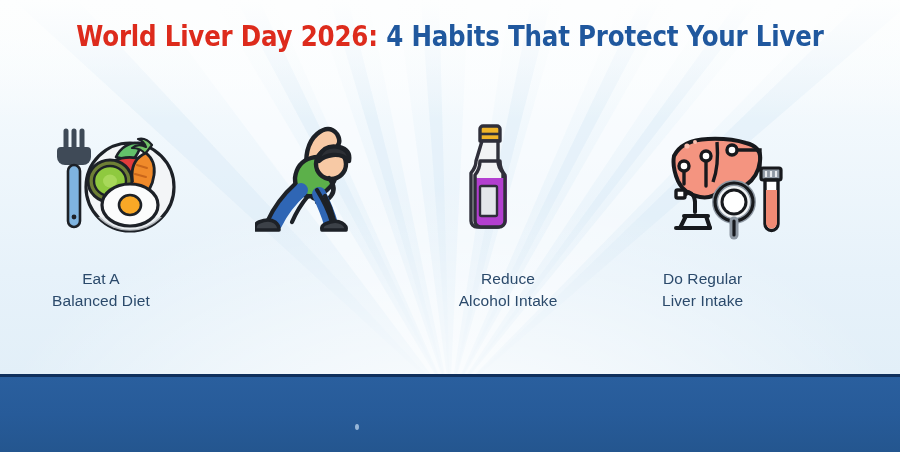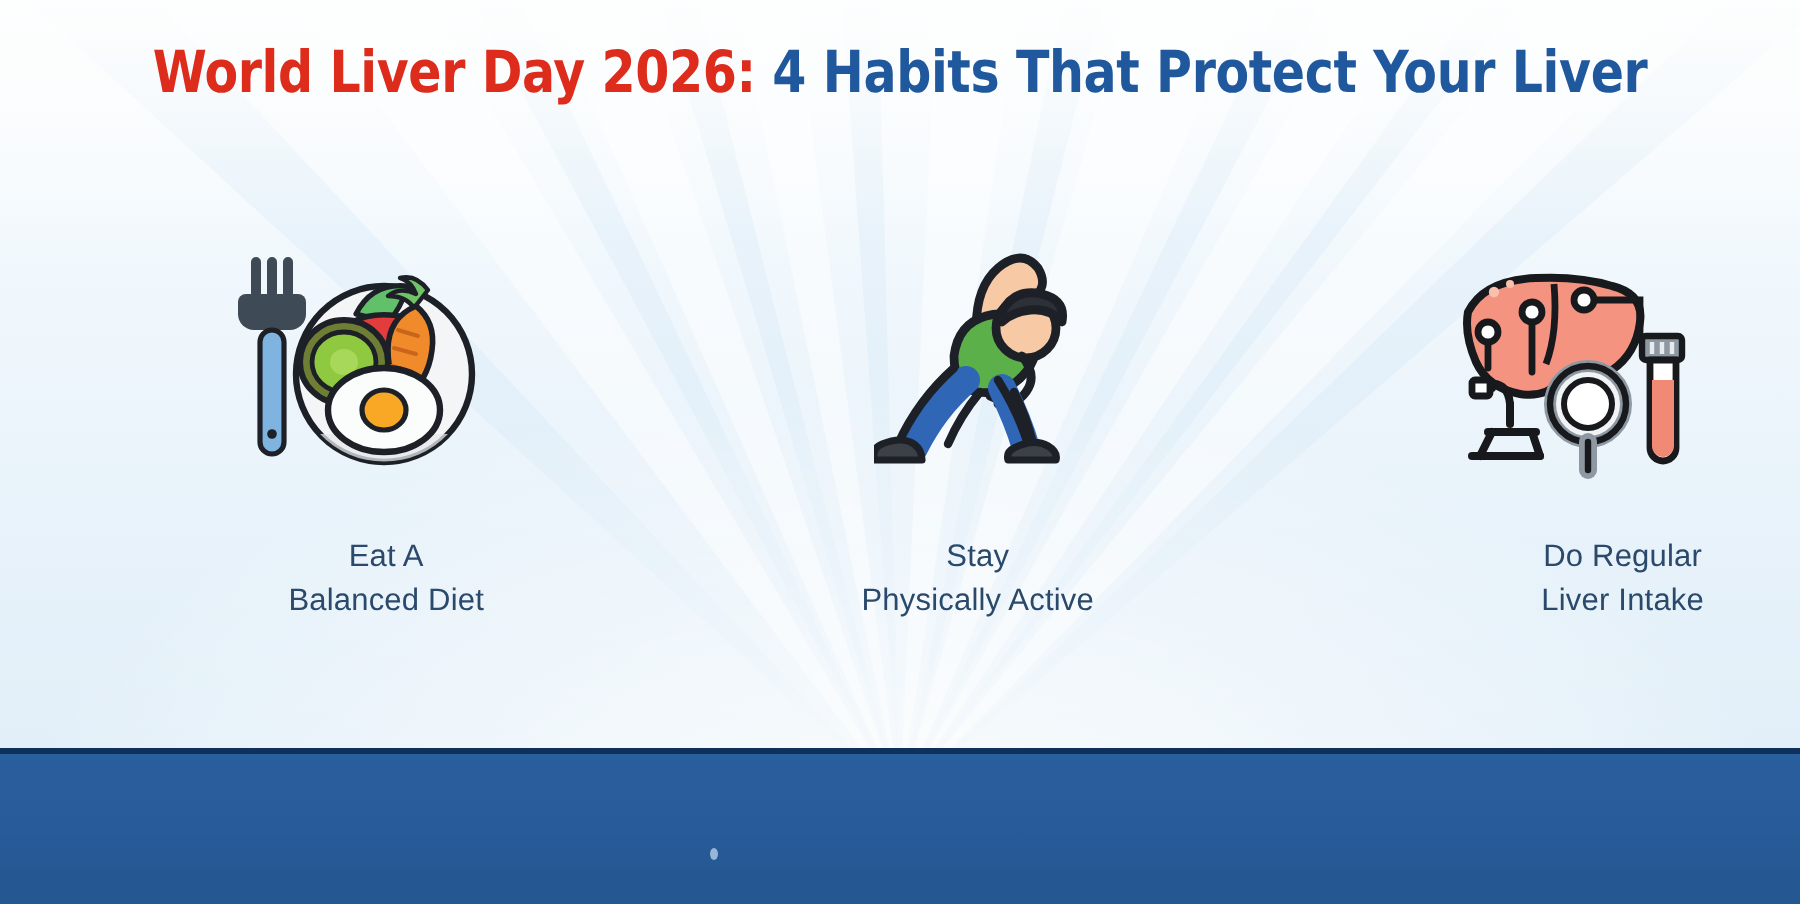--- a/index.html
+++ b/index.html
@@ -108,21 +108,21 @@
     top: 118px;
     width: 800px;
     display: flex;
     align-items: flex-start;
     justify-content: space-between;
   }
   .habit {
     width: 190px;
     display: flex;
     flex-direction: column;
-    align-items: flex-end;
+    align-items: flex-start;
   }
   .habit-icon {
     height: 128px;
     display: flex;
     align-items: center;
     justify-content: center;
   }
   .habit-label {
     margin-top: 22px;
     text-align: center;
@@ -234,24 +234,40 @@
             <path d="M62 70 q10 16 15 32"></path>
             <path d="M70 76 q6 12 9 24"></path>
           </g>
 
           <g stroke="#1d2127" stroke-width="3.6" stroke-linejoin="round">
             <path d="M4 102 q10 -4 16 0 q4 3 4 8 h-24 q-1 -6 4 -8 z" fill="#3c4148"></path>
             <path d="M70 104 q10 -5 17 -1 q5 3 4 7 h-24 q-1 -4 3 -6 z" fill="#3c4148"></path>
           </g>
         </svg>
       </div>
-      <div class="habit-label">Stay
-Physically Active</div>
     </div>
 
+    <div class="habit">
+      <div class="habit-icon">
+        <svg width="62" height="124" viewBox="0 0 62 124" aria-hidden="true">
+
+          <path d="M24 6 h14 a3 3 0 0 1 3 3 v12 h-20 v-12 a3 3 0 0 1 3 -3 z" fill="#f0b428" stroke="#2f2f3a" stroke-width="3.4" stroke-linejoin="round"></path>
+          <path d="M21 14 h20" stroke="#2f2f3a" stroke-width="2.6"></path>
+
+          <path d="M23 21 h16 v20 q0 6 5 12 v48 a6 6 0 0 1 -6 6 h-20 a6 6 0 0 1 -6 -6 v-48 q5 -6 5 -12 z" fill="#f2f3f5" stroke="#2f2f3a" stroke-width="3.4" stroke-linejoin="round"></path>
+
+          <path d="M18 58 q-2 -3 -2 -3 v46 a6 6 0 0 0 6 6 h20 a6 6 0 0 0 6 -6 v-46 q0 0 -2 3 z" fill="#b33fd0"></path>
+          <path d="M16 55 q5 -6 5 -14 h20 q0 8 5 14 v46 a6 6 0 0 1 -6 6 h-18 a6 6 0 0 1 -6 -6 z" fill="none" stroke="#2f2f3a" stroke-width="3.4" stroke-linejoin="round"></path>
+
+          <rect x="21" y="66" width="17" height="30" rx="1.5" fill="#e3e6ea" stroke="#2f2f3a" stroke-width="2.4"></rect>
+        </svg>
+      </div>
+      <div class="habit-label">Reduce
+Alcohol Intake</div>
+    </div>
 
     <div class="habit">
       <div class="habit-icon">
         <svg width="130" height="124" viewBox="0 0 130 124" aria-hidden="true">
 
           <path d="M12 36 q8 -16 34 -17 q22 -1 38 4 q16 4 14 18 q-2 16 -14 24 q-12 8 -26 6 q-8 8 -20 6 q-16 -3 -22 -16 q-6 -14 -4 -25 z" fill="#f49480" stroke="#17191d" stroke-width="4" stroke-linejoin="round"></path>
           <path d="M55 22 q2 24 -4 40" fill="none" stroke="#17191d" stroke-width="3.4"></path>
           <circle cx="25" cy="26" r="2.6" fill="#fbbfae"></circle>
           <circle cx="33" cy="22" r="2" fill="#fbbfae"></circle>
 

